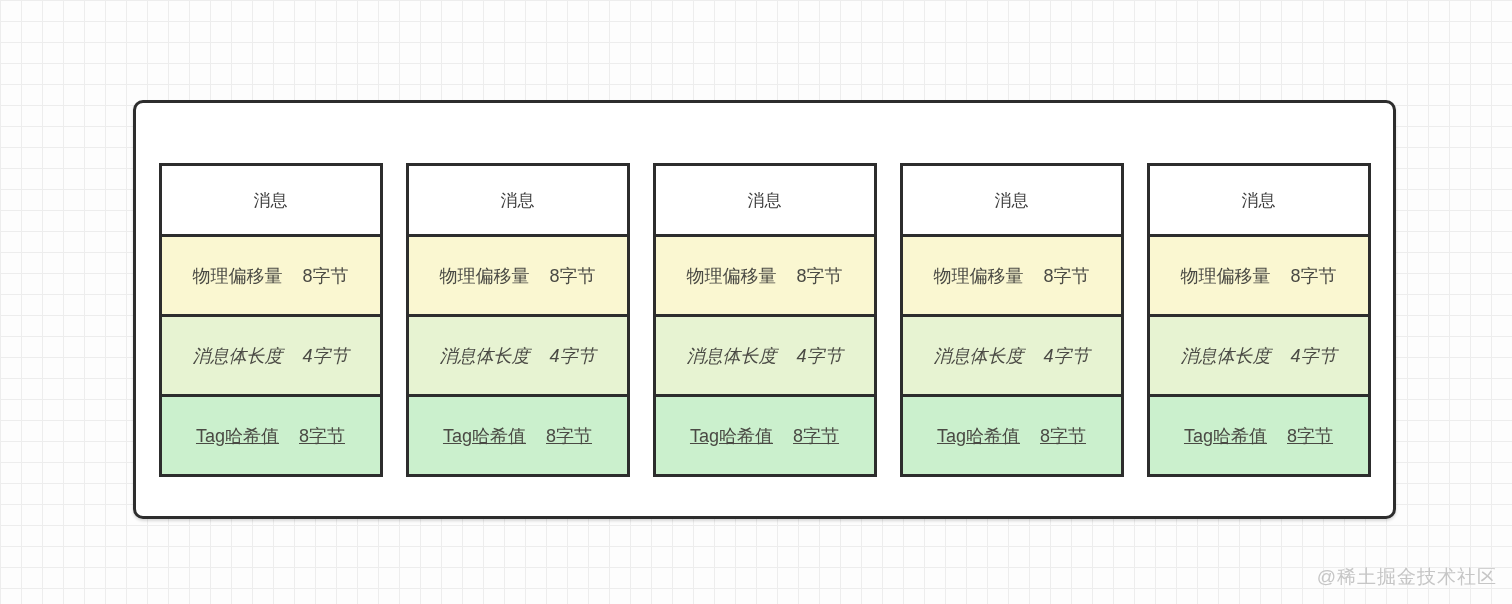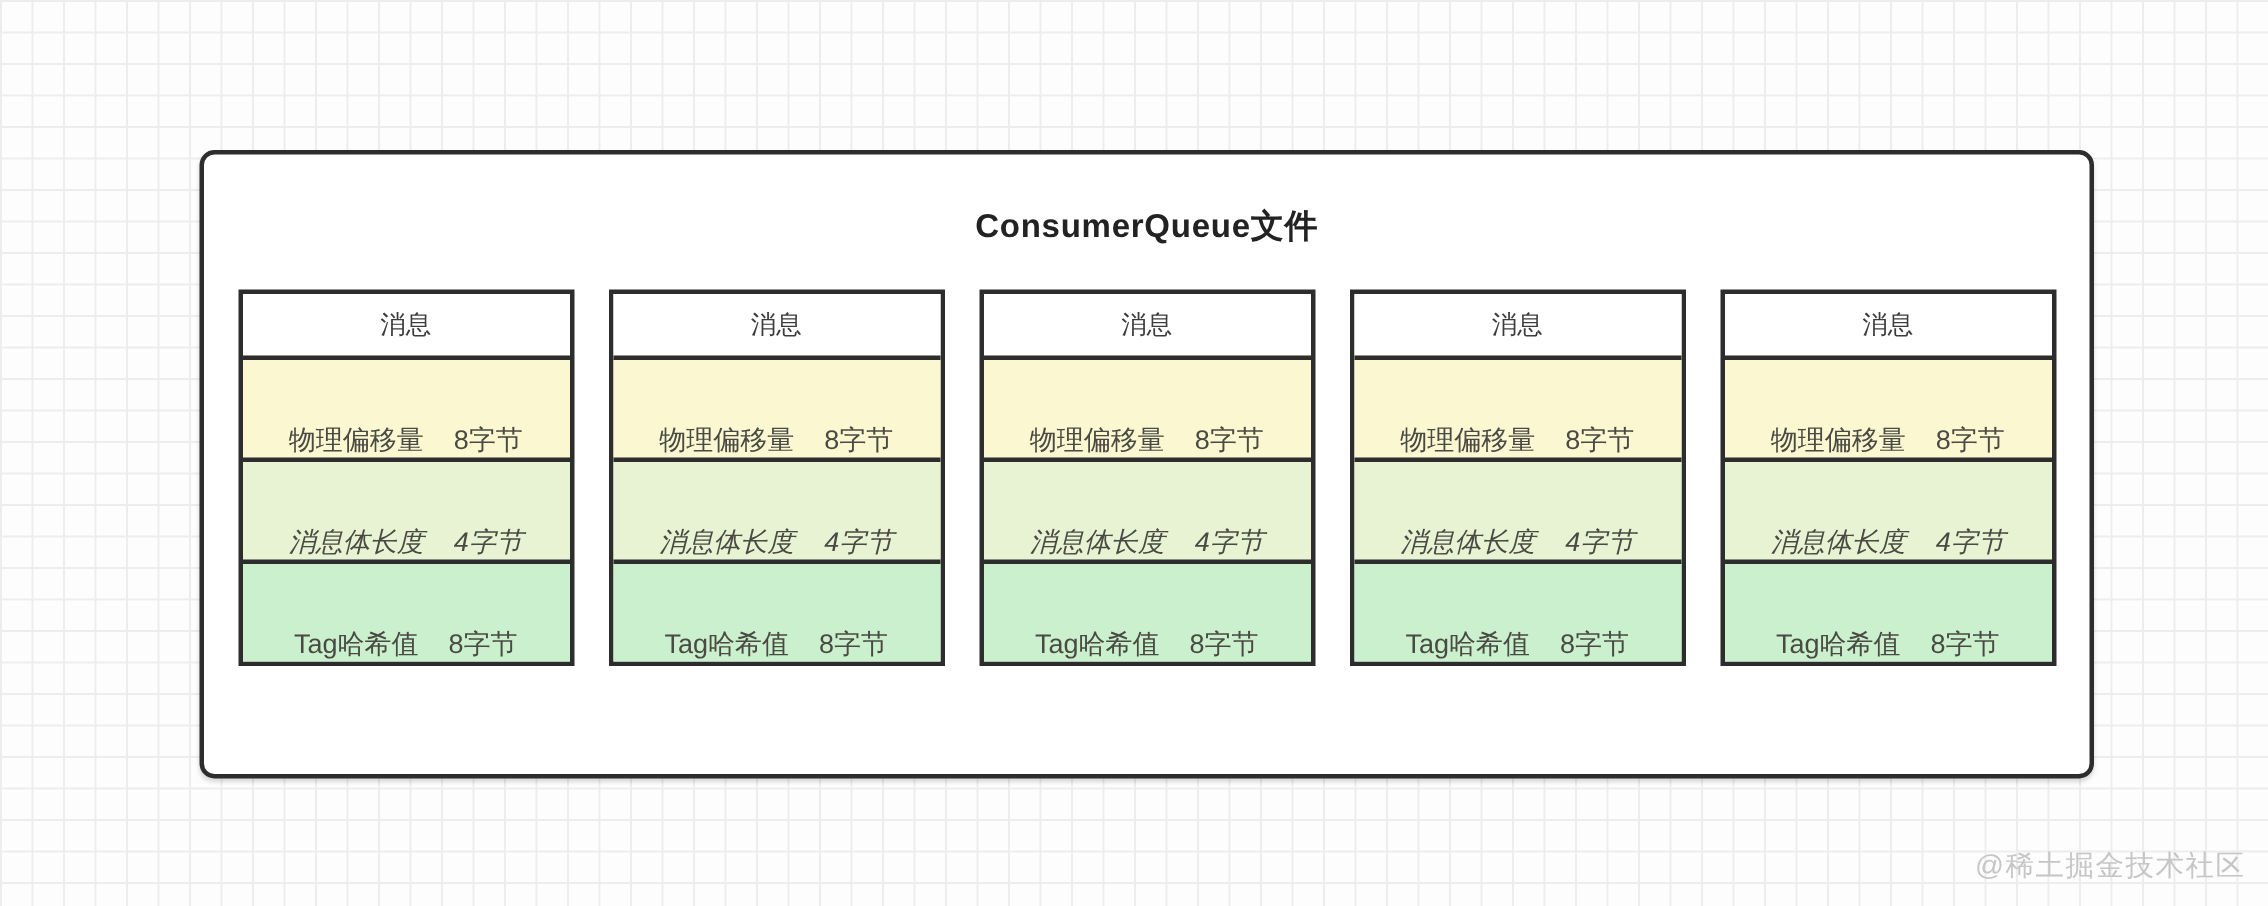--- a/index.html
+++ b/index.html
@@ -59,48 +59,46 @@
   .row {
     display: flex;
     align-items: center;
     justify-content: center;
     gap: 20px;
     font-size: 18px;
     color: var(--text);
     white-space: nowrap;
   }
   .row-header {
-    height: 41px;
+    height: 68px;
     background: var(--header-bg);
     font-size: 17px;
     color: #3c3c3c;
   }
   .row-field {
-    height: 68px;
+    height: 80px;
     border-top: 3px solid var(--border);
-    align-items: flex-end;
   }
   .row-offset { background: var(--offset-bg); }
   .row-length { background: var(--length-bg); font-style: italic; }
-  .row-tag    { background: var(--tag-bg); }
+  .row-tag    { background: var(--tag-bg); text-decoration: underline; }
   .watermark {
     position: absolute;
     right: 15px;
     bottom: 14px;
     font-size: 19px;
     letter-spacing: 1px;
     color: var(--watermark-text);
     margin-left: 13px;
   }
 </style>
 </head>
 <body>
 
 <div class="panel">
-  <div class="panel-title">ConsumerQueue文件</div>
 
   <div class="columns">
 
     <div class="column">
       <div class="row row-header">消息</div>
       <div class="row row-field row-offset">
         <span>物理偏移量</span>
           <span>8字节</span>
       </div>
       <div class="row row-field row-length">

